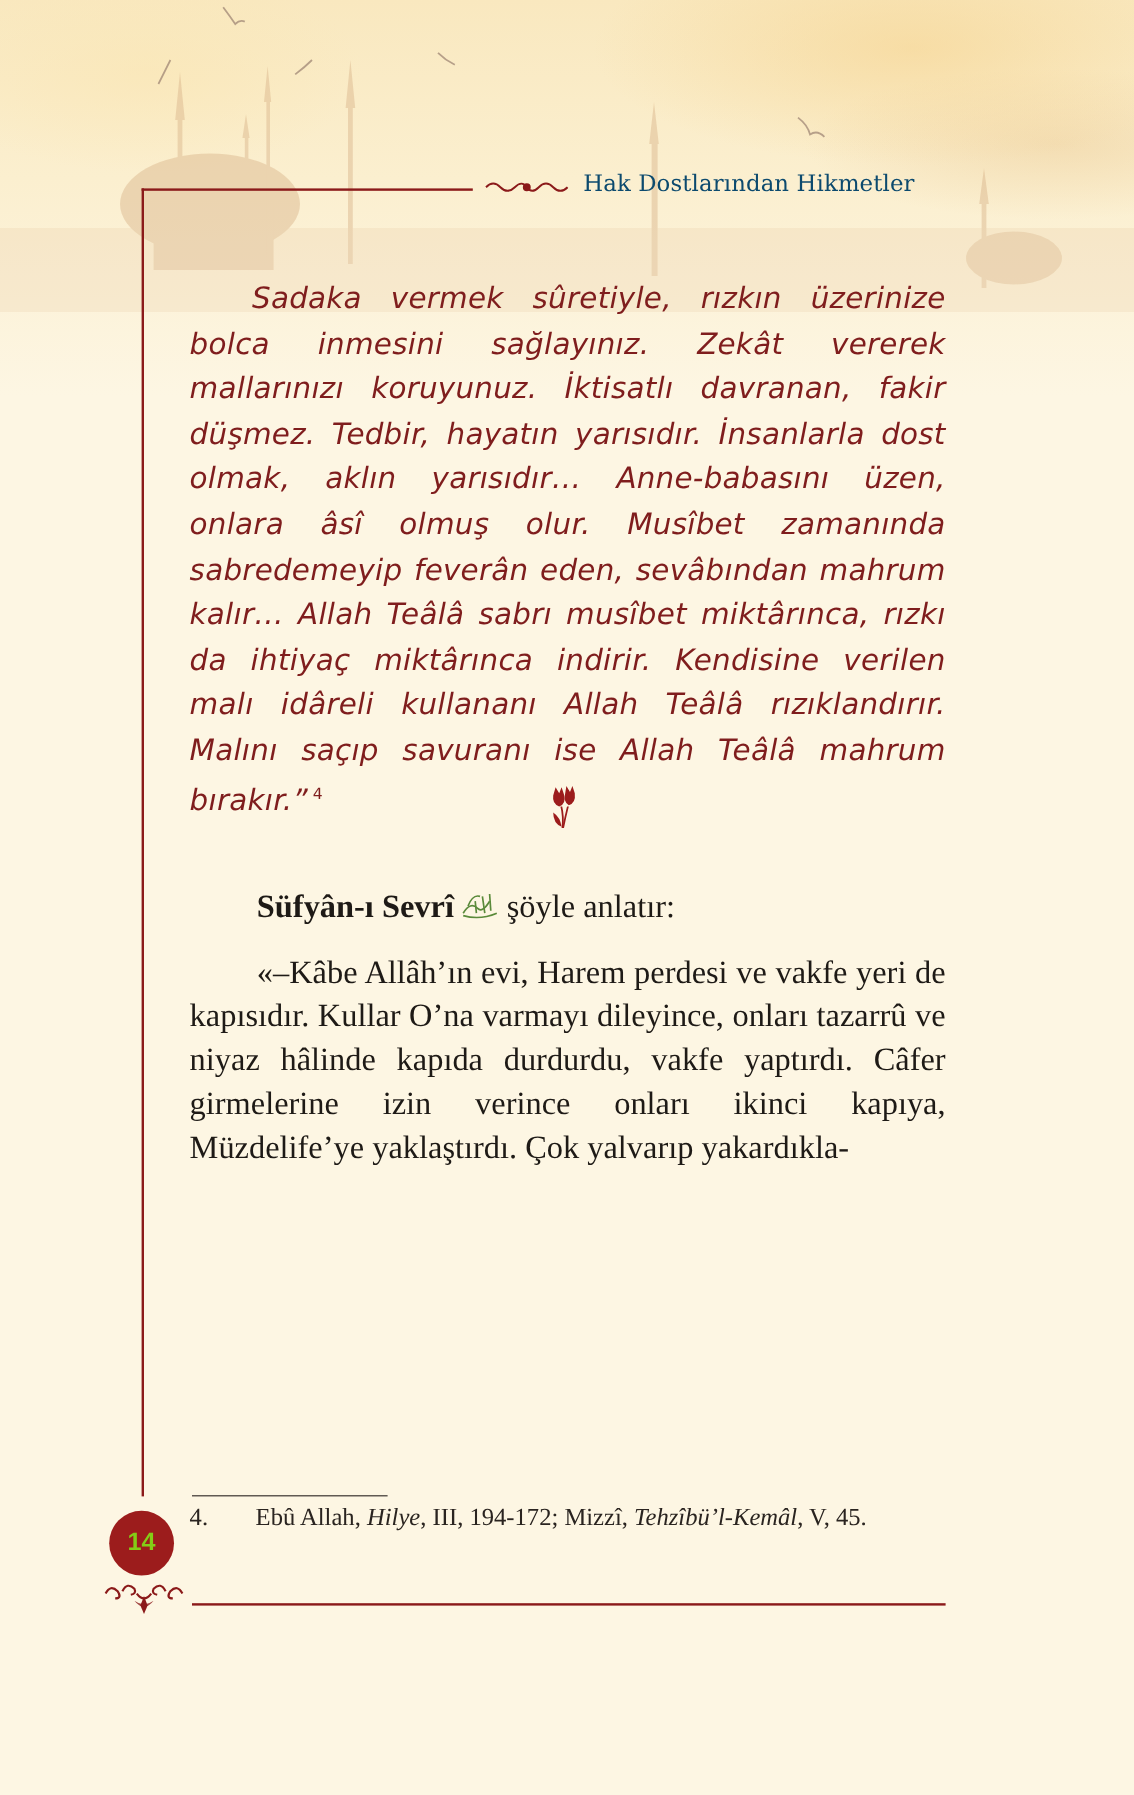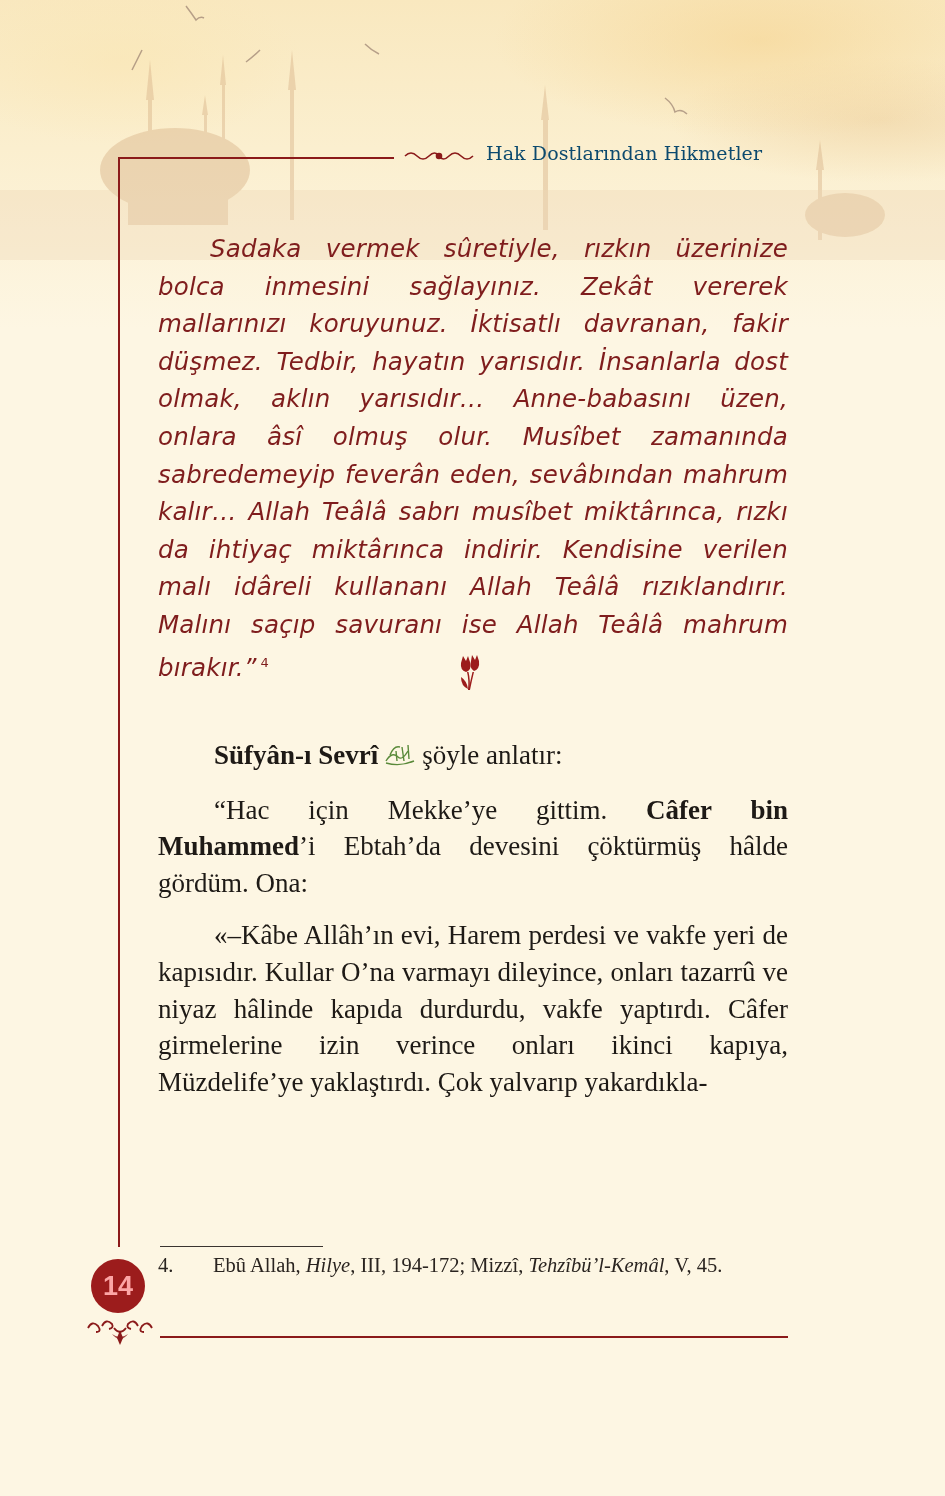--- a/index.html
+++ b/index.html
@@ -44,22 +44,22 @@
   .fn-rule { position: absolute; left: 160px; top: 1246px; width: 163px; height: 1px; background: #3a3430; }
   .footnote {
     position: absolute; left: 158px; top: 1252px; width: 630px;
     font-family: "Liberation Serif", serif; font-size: 20.5px; line-height: 26px; color: #2a2420;
     display: flex;
   }
   .fn-num { width: 55px; flex: none; }
   .fn-text { flex: 1; text-align: justify; }
   .page-badge {
     position: absolute; left: 91px; top: 1259px; width: 54px; height: 54px; border-radius: 50%;
-    background: #9c1c1c; color: #fca5a5; font-family: "Liberation Sans", sans-serif; font-weight: bold;
-    font-size: 27px; display: flex; align-items: center; justify-content: center;
+    background: #9c1c1c; color: #84cc16; font-family: "Liberation Sans", sans-serif; font-weight: bold;
+    font-size: 21px; display: flex; align-items: center; justify-content: center;
   }
   .bottom-ornament { position: absolute; left: 84px; top: 1318px; width: 72px; height: 28px; }
   .bottom-rule { position: absolute; left: 160px; top: 1336px; width: 628px; height: 2px; background: #8b1a1a; }
 </style>
 </head>
 <body>
 
 <div class="bg-top"></div>
 <svg class="city" viewBox="0 0 945 330">
   <g fill="#d9b48a" opacity="0.45">
@@ -116,21 +116,20 @@
 
 <div class="body-text">
   <p class="first"><b>Süfyân-ı Sevrî</b><svg class="hon" viewBox="0 0 36 26">
         <g fill="none" stroke="#5a8a3a" stroke-width="1.4">
           <path d="M4 20 q6 -10 12 -4 q4 4 10 -6"></path>
           <path d="M8 14 q4 -10 10 -8"></path>
           <path d="M20 6 l2 14 M26 4 l1 14 M14 10 l1 10"></path>
           <path d="M4 22 q14 4 28 -2"></path>
         </g>
       </svg><span>şöyle anlatır:</span></p>
-  <p><span>“Hac için Mekke’ye gittim. </span><b>Câfer bin Muhammed</b><span>’i Ebtah’da devesini çöktürmüş hâlde gördüm. Ona:</span></p>
   <p>«–Kâbe Allâh’ın evi, Harem perdesi ve vakfe yeri de kapısıdır. Kullar O’na varmayı dileyince, onları tazarrû ve niyaz hâlinde kapıda durdurdu, vakfe yaptırdı. Câfer girmelerine izin verince onları ikinci kapıya, Müzdelife’ye yaklaştırdı. Çok yalvarıp yakardıkla-</p>
 </div>
 
 <div class="fn-rule"></div>
 <div class="footnote">
   <span class="fn-num">4.</span>
   <span class="fn-text"><span>Ebû Allah, </span><i>Hilye</i><span>, III, 194-172; Mizzî, </span><i>Tehzîbü’l-Kemâl</i><span>, V, 45.</span></span>
 </div>
 
 <div class="page-badge">14</div>

